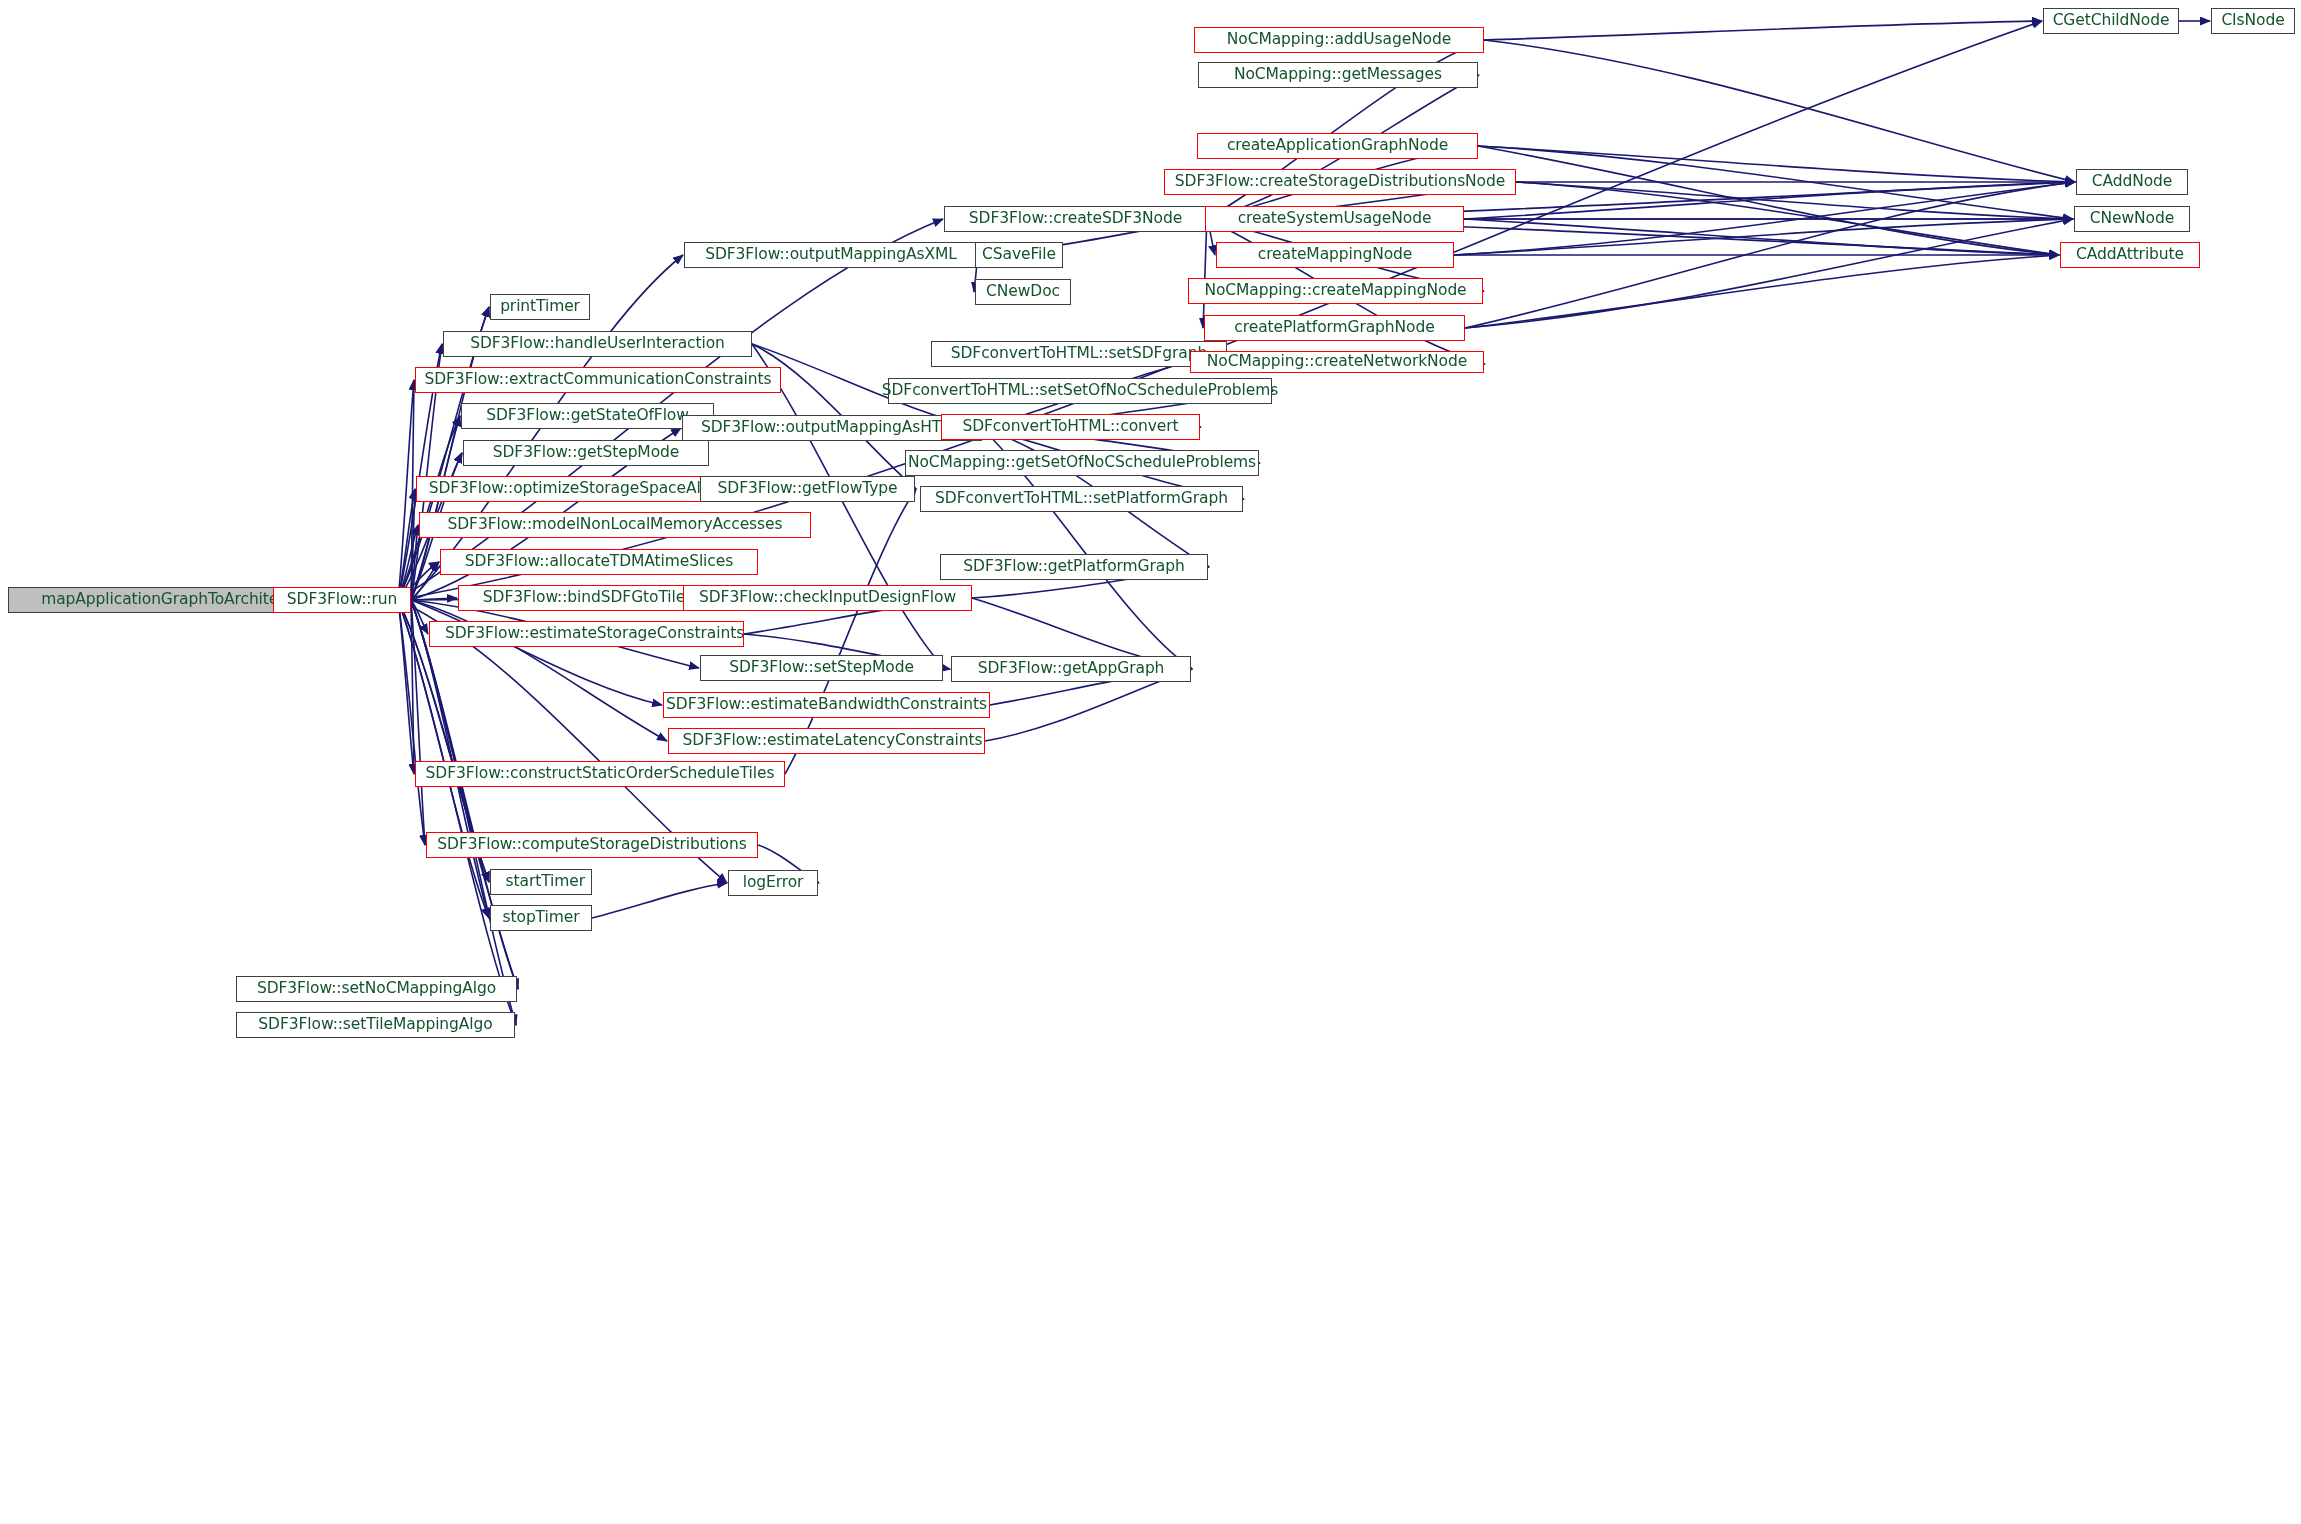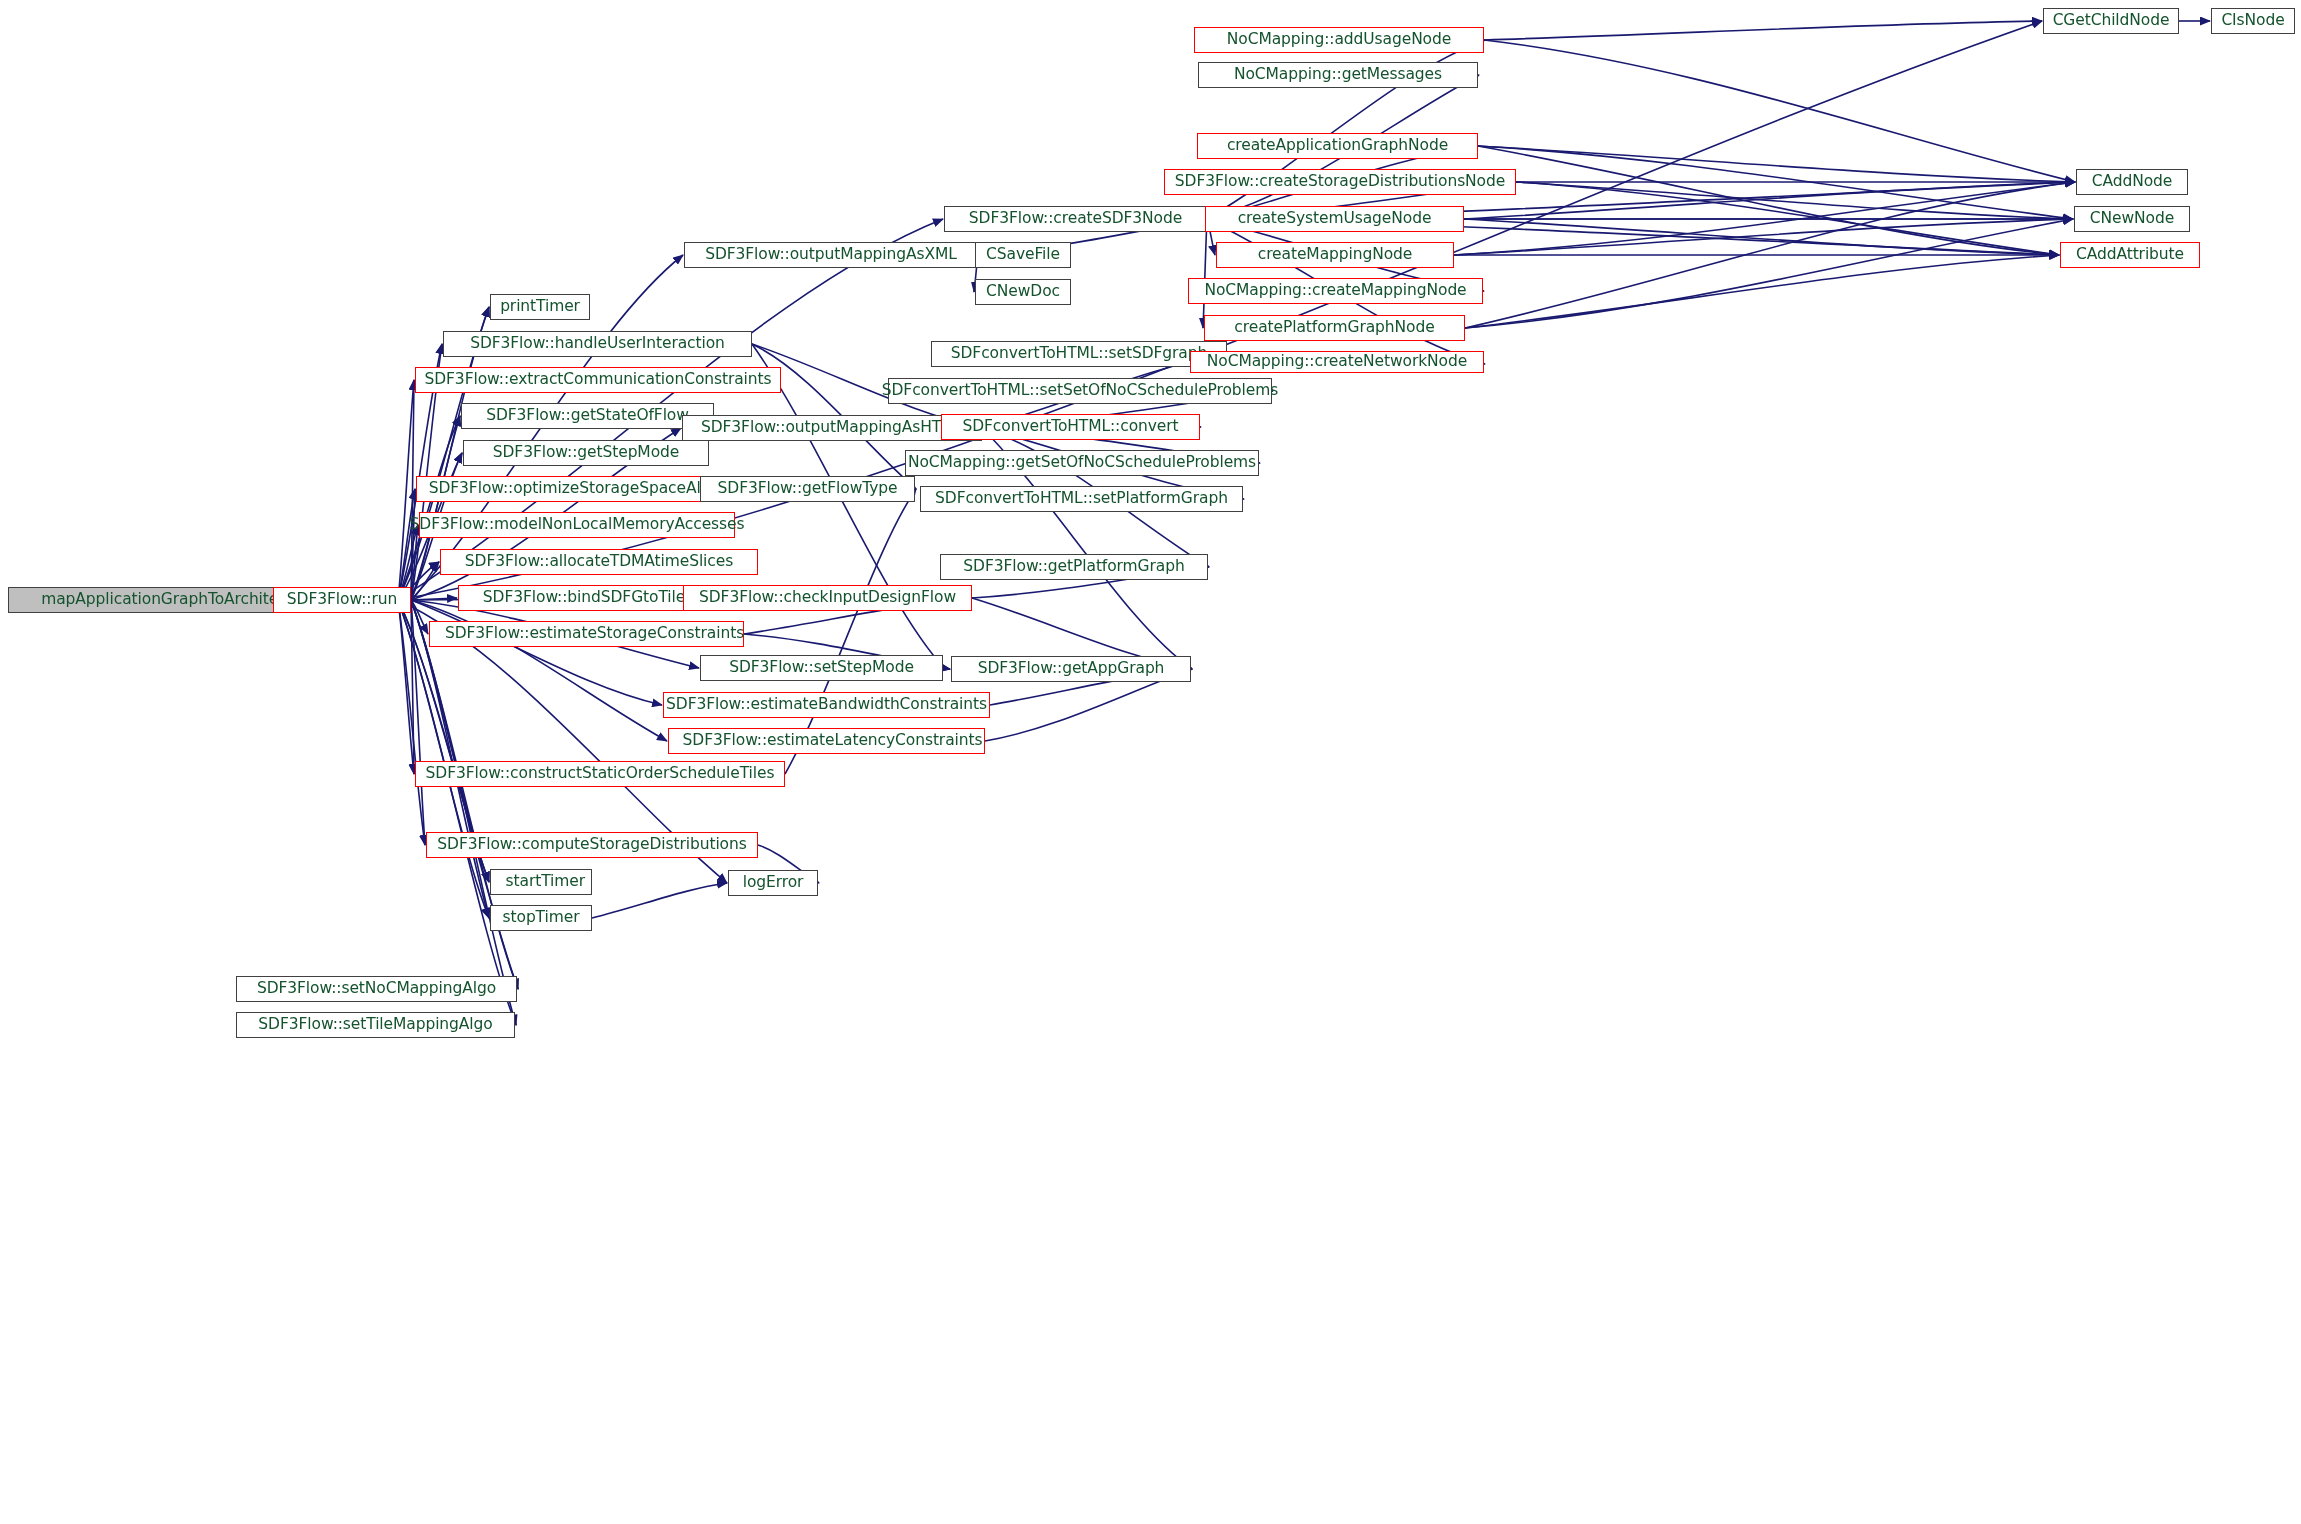--- a/index.html
+++ b/index.html
@@ -155,21 +155,21 @@
       </div>
       <div class="node" style="left: 461px; top: 403px; width: 253px; height: 26px;">
         <span class="lbl">SDF3Flow::getStateOfFlow</span>
       </div>
       <div class="node" style="left: 463px; top: 440px; width: 246px; height: 26px;">
         <span class="lbl">SDF3Flow::getStepMode</span>
       </div>
       <div class="node red" style="left: 416px; top: 476px; width: 366px; height: 26px;">
         <span class="lbl">SDF3Flow::optimizeStorageSpaceAllocations</span>
       </div>
-      <div class="node red" style="left: 419px; top: 512px; width: 316px; height: 26px;">
+      <div class="node red" style="left: 419px; top: 512px; width: 392px; height: 26px;">
         <span class="lbl">SDF3Flow::modelNonLocalMemoryAccesses</span>
       </div>
       <div class="node red" style="left: 440px; top: 549px; width: 318px; height: 26px;">
         <span class="lbl">SDF3Flow::allocateTDMAtimeSlices</span>
       </div>
       <div class="node red" style="left: 458px; top: 585px; width: 260px; height: 26px;">
         <span class="lbl">SDF3Flow::bindSDFGtoTiles</span>
       </div>
       <div class="node red" style="left: 429px; top: 621px; width: 315px; height: 26px; padding-left: 16px;">
         <span class="lbl">SDF3Flow::estimateStorageConstraints</span>
@@ -212,21 +212,21 @@
       </div>
       <div class="node red" style="left: 668px; top: 728px; width: 317px; height: 26px; padding-left: 12px;">
         <span class="lbl">SDF3Flow::estimateLatencyConstraints</span>
       </div>
       <div class="node" style="left: 728px; top: 870px; width: 90px; height: 26px;">
         <span class="lbl">logError</span>
       </div>
       <div class="node" style="left: 944px; top: 206px; width: 263px; height: 26px;">
         <span class="lbl">SDF3Flow::createSDF3Node</span>
       </div>
-      <div class="node" style="left: 975px; top: 242px; width: 96px; height: 26px; text-align: center;">
+      <div class="node" style="left: 975px; top: 242px; width: 88px; height: 26px; text-align: center;">
         <span class="lbl">CSaveFile</span>
       </div>
       <div class="node" style="left: 975px; top: 279px; width: 96px; height: 26px;">
         <span class="lbl">CNewDoc</span>
       </div>
       <div class="node" style="left: 931px; top: 341px; width: 296px; height: 26px;">
         <span class="lbl">SDFconvertToHTML::setSDFgraph</span>
       </div>
       <div class="node" style="left: 888px; top: 378px; width: 384px; height: 26px;">
         <span class="lbl">SDFconvertToHTML::setSetOfNoCScheduleProblems</span>

